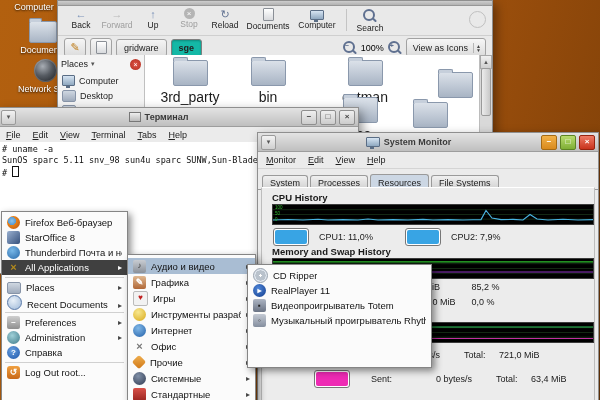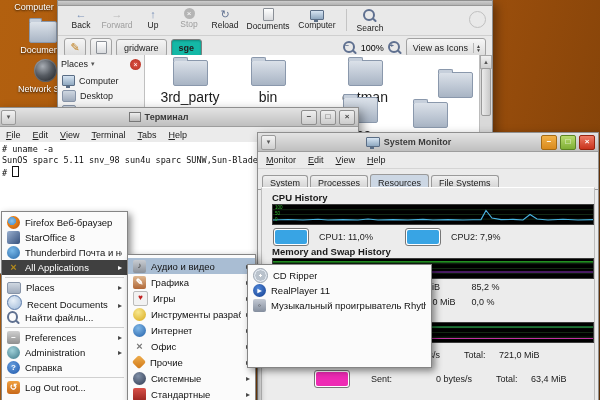--- a/index.html
+++ b/index.html
@@ -438,26 +438,20 @@
     <div class="mi" style="height:15px;">
       <span class="ic ic-placesf"></span>
       <span class="lbl">Places</span>
       <span class="arr">▸</span>
     </div>
     <div class="mi" style="height:15px;align-items:flex-end;">
       <span class="ic ic-recent"></span>
       <span class="lbl">Recent Documents</span>
       <span class="arr">▸</span>
     </div>
-    <div class="mi" style="height:15px;">
-      <span class="ic ic-find">
-          <span class="mag"></span>
-        </span>
-      <span class="lbl">Найти файлы...</span>
-    </div>
     <div class="msep"></div>
     <div class="mi" style="height:15px;">
       <span class="ic ic-pref"></span>
       <span class="lbl">Preferences</span>
       <span class="arr">▸</span>
     </div>
     <div class="mi" style="height:15px;">
       <span class="ic ic-admin"></span>
       <span class="lbl">Administration</span>
       <span class="arr">▸</span>
@@ -525,18 +519,22 @@
   <div class="menu" style="left:247px;top:264px;width:183px;height:96px;z-index:42;">
     <div class="mi" style="height:15px;">
       <span class="ic ic-cd"></span>
       <span class="lbl">CD Ripper</span>
     </div>
     <div class="mi" style="height:15px;">
       <span class="ic ic-real"></span>
       <span class="lbl">RealPlayer 11</span>
     </div>
     <div class="mi" style="height:15px;">
+      <span class="ic ic-totem"></span>
+      <span class="lbl">Видеопроигрыватель Totem</span>
+    </div>
+    <div class="mi" style="height:15px;">
       <span class="ic ic-rbox"></span>
       <span class="lbl">Музыкальный проигрыватель Rhythmbox</span>
     </div>
   </div>
 
 </div>
 
 </body></html>

